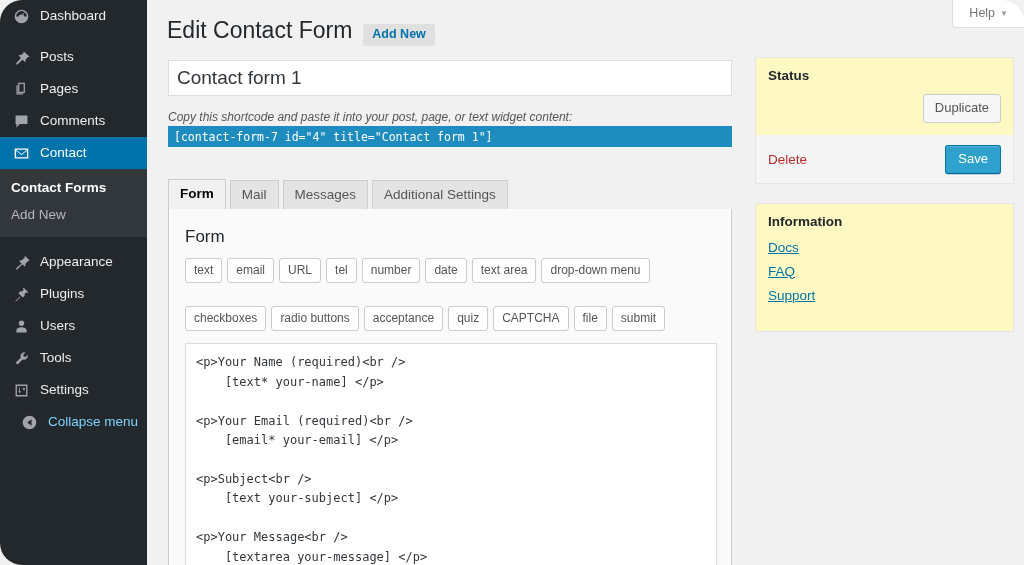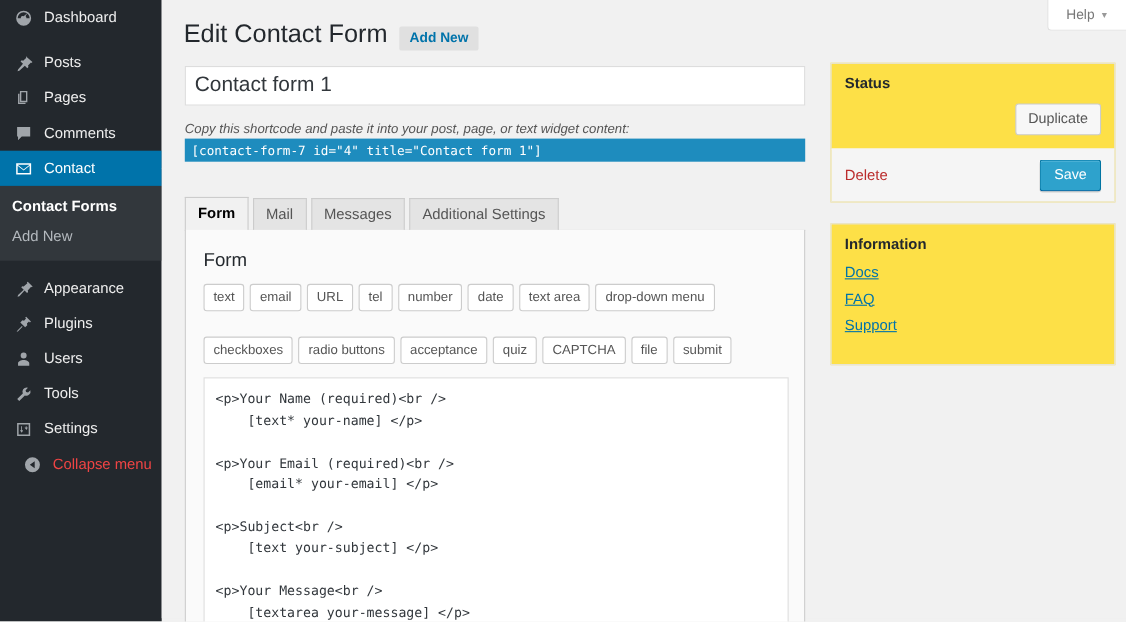--- a/index.html
+++ b/index.html
@@ -4,21 +4,21 @@
 <style>
   * { box-sizing: border-box; margin: 0; padding: 0; }
   html, body {
     width: 1024px; height: 565px;
     overflow: hidden;
     background: #f1f1f1;
     font-family: "Liberation Sans", sans-serif;
     font-size: 13px;
     color: #444;
   }
-  .screen { position: relative; width: 1024px; height: 565px; overflow: hidden; }
+  .screen { position: relative; width: 1024px; height: 565px; overflow: hidden; border-radius: 22px; }
 
   
   #adminmenu {
     position: absolute; top: 0; left: 0;
     width: 147px; height: 565px;
     background: #23282d;
   }
   .menu-item {
     position: relative;
     display: flex; align-items: center;
@@ -41,21 +41,21 @@
     content: "";
     position: absolute;
     right: -8px; top: 50%;
     margin-top: -8px;
     border-top: 8px solid transparent;
     border-bottom: 8px solid transparent;
     border-right: 8px solid #f1f1f1;
   }
   .ico { width: 20px; height: 20px; display: inline-flex; align-items: center; justify-content: center; flex: 0 0 20px; }
   .ico svg { fill: #a0a5aa; width: 17px; height: 17px; display: block; }
-  .menu-item.dim { color: #ef4444; padding-left: 19px; }
+  .menu-item.dim { color: #7dd3fc; padding-left: 19px; }
   .menu-item.dim .ico svg { fill: #a0a5aa; }
 
   #submenu {
     background: #32373c;
     padding: 6px 0 9px 11px;
   }
   .submenu-item {
     display: block;
     font-size: 13.5px;
     line-height: 1;
@@ -234,21 +234,21 @@
     outline: none;
     white-space: pre;
     overflow: hidden;
   }
 
   
   .postbox {
     position: absolute;
     left: 608px;
     width: 259px;
-    background: #fde047;
+    background: #fef9c3;
     border: 1px solid #e5e5e5;
   }
   .postbox h3 {
     font-size: 13.5px;
     font-weight: bold;
     color: #23282d;
     padding: 11px 12px 11px 12px;
     line-height: 1;
   }
   #status-box { top: 57px; }

